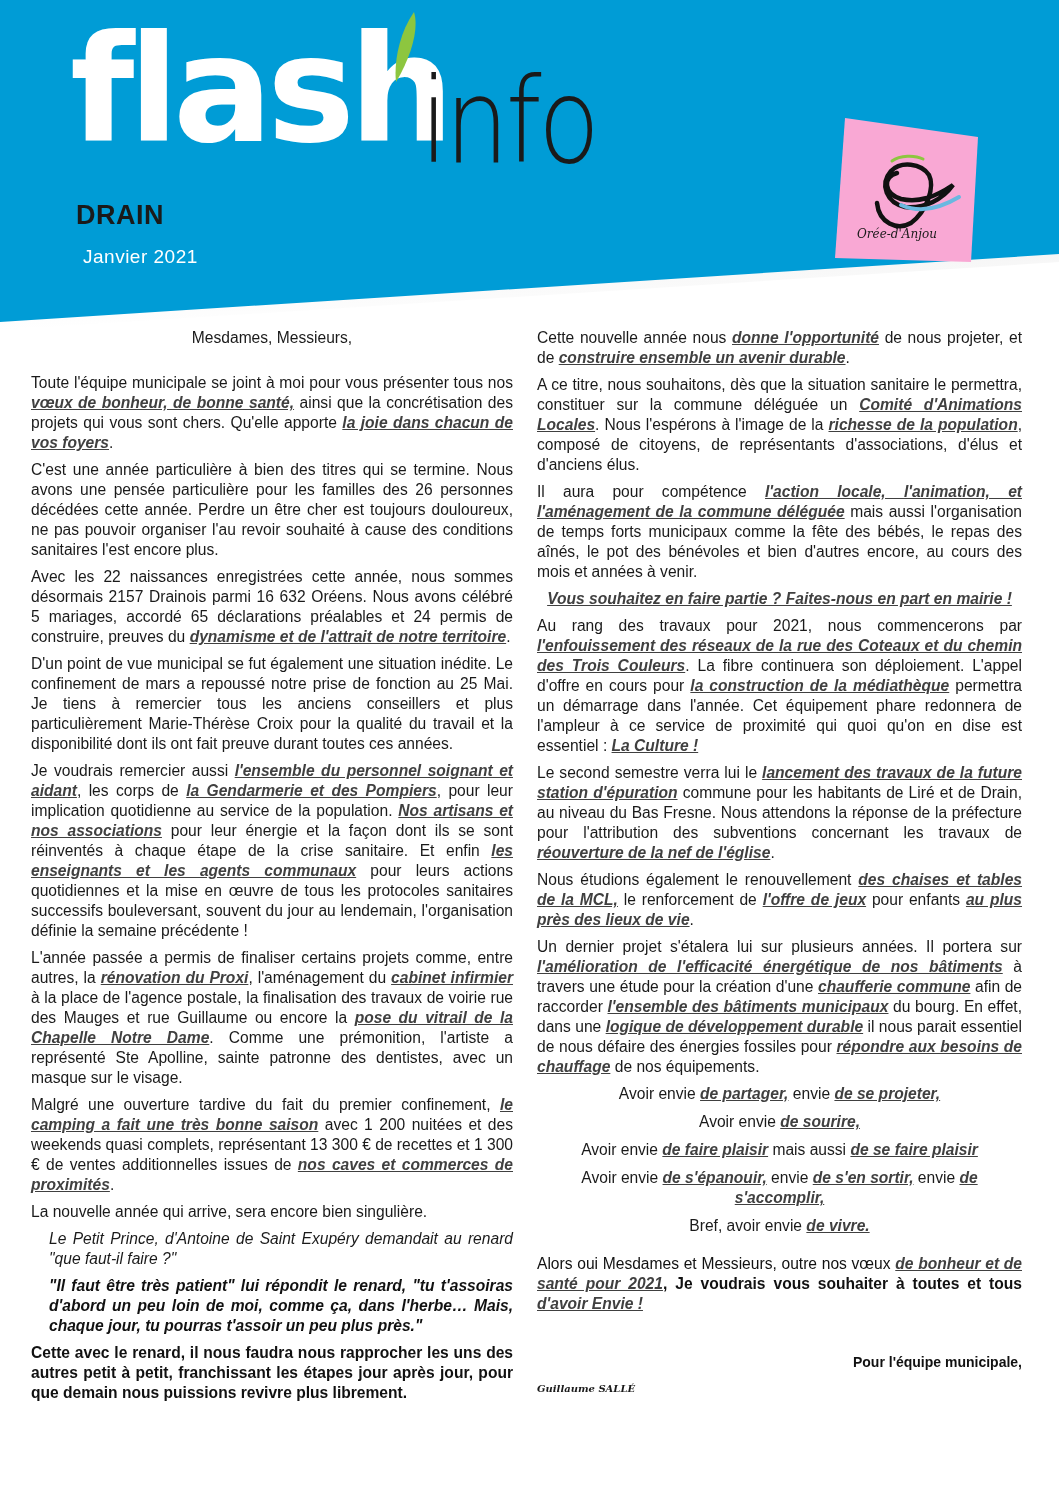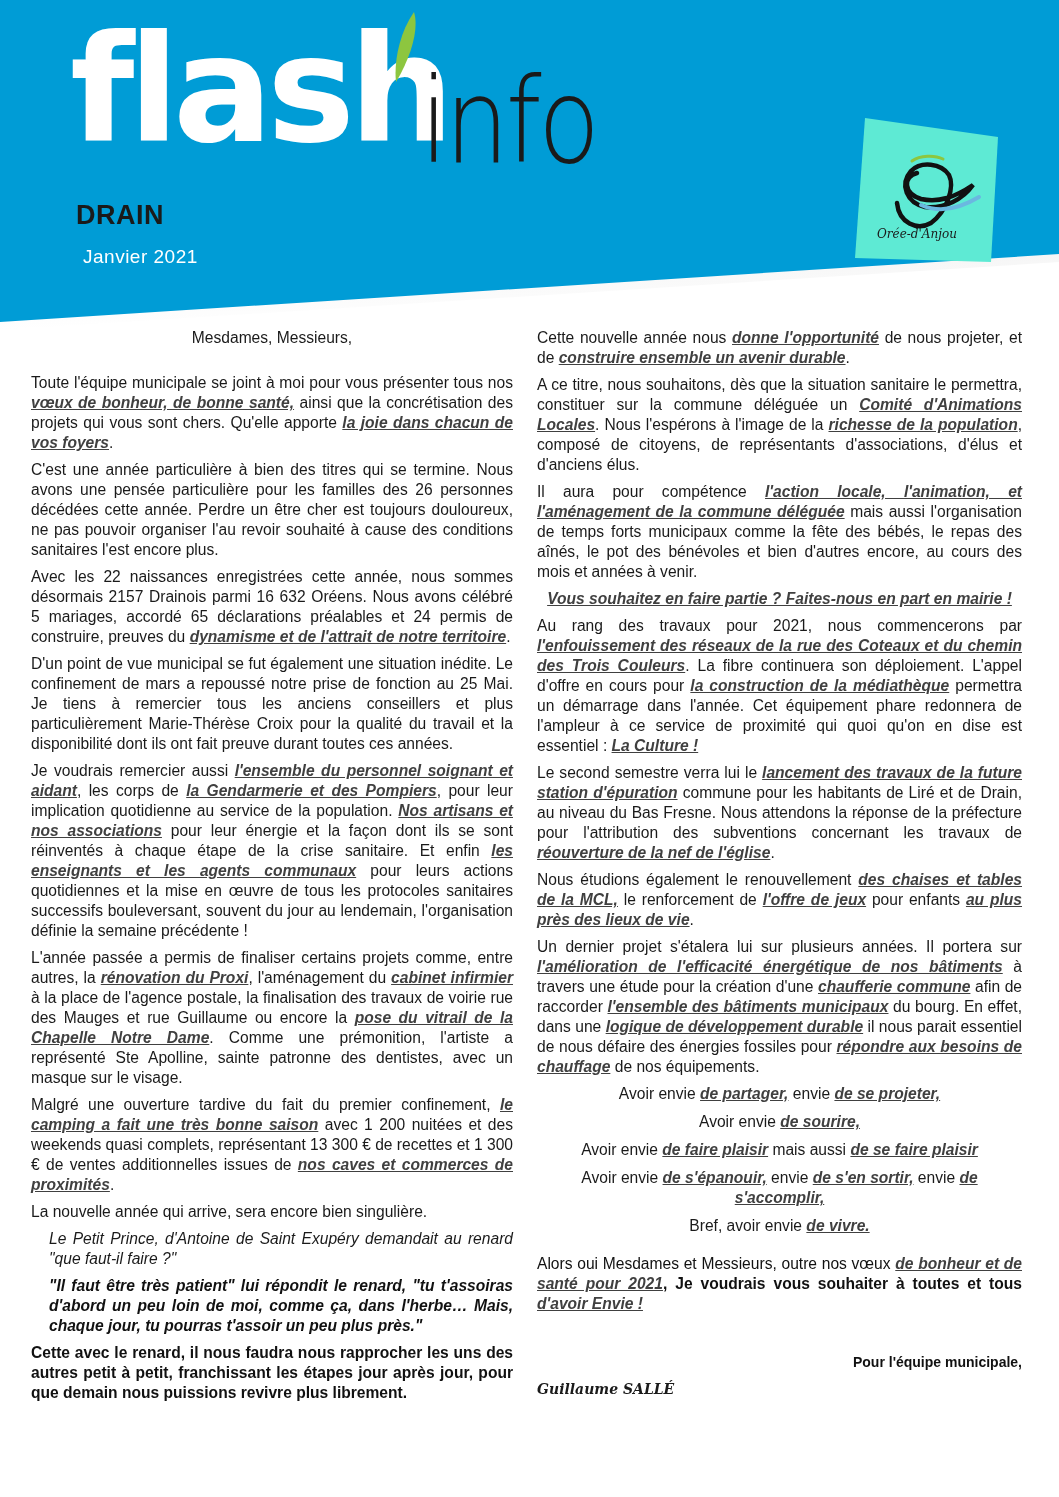--- a/index.html
+++ b/index.html
@@ -38,22 +38,22 @@
   .title-place {
     position: absolute; left: 76px; top: 200px;
     font-family: "Liberation Sans", sans-serif; font-weight: bold; font-size: 27px;
     color: #1a1a1a; letter-spacing: 0.5px;
   }
   .title-date {
     position: absolute; left: 83px; top: 246px;
     font-family: "Liberation Sans", sans-serif; font-size: 19px; color: #ffffff; letter-spacing: 0.5px;
   }
   .logo-card {
-    position: absolute; left: 855px; top: 115px; width: 150px; height: 150px;
-    background: #5eead4;
+    position: absolute; left: 835px; top: 115px; width: 150px; height: 150px;
+    background: #f9a8d4;
     clip-path: polygon(10px 3px, 143px 22px, 136px 147px, 0 143px);
   }
   .logo-svg { position: absolute; left: 0; top: 0; width: 150px; height: 150px; }
   .logo-text {
     position: absolute; left: 22px; top: 112px;
     font-family: "DejaVu Serif", serif; font-style: italic; font-size: 12px; color: #1a1a1a;
   }
 
   
   .col {
@@ -65,21 +65,21 @@
   .col p { text-align: justify; margin-bottom: 7px; }
   .hl { color: #404040; font-style: italic; font-weight: bold; text-decoration: underline; }
   .greeting { text-align: center !important; margin-bottom: 25px !important; }
   .quote { padding-left: 18px; font-style: italic; }
   .quote-bold { padding-left: 18px; font-style: italic; font-weight: bold; color: #111; }
   .closing-bold { font-weight: bold; color: #111; }
   .center-line { text-align: center !important; margin-bottom: 8px !important; }
   .callout { text-align: center !important; }
   .sign { text-align: right !important; }
   .signature {
-    text-align: left; font-family: "DejaVu Serif", serif; font-style: italic; font-weight: bold; font-size: 14px;
+    text-align: left; font-family: "DejaVu Serif", serif; font-style: italic; font-weight: bold; font-size: 10px;
   }
 </style>
 </head>
 <body>
 
 <div class="banner">
   <div class="banner-shadow"></div>
   <div class="banner-bg"></div>
 
   <div class="title-flash">flash</div>

